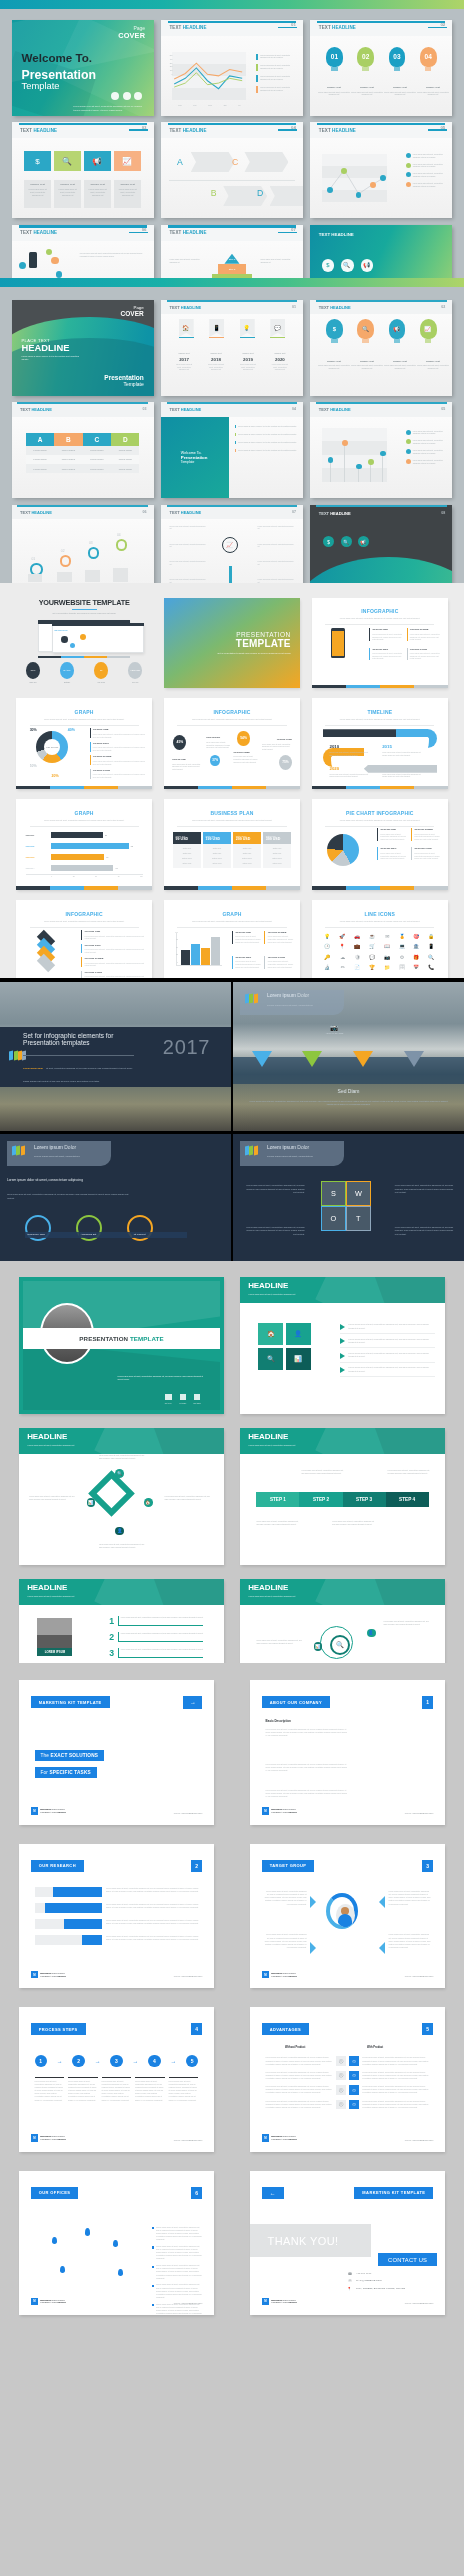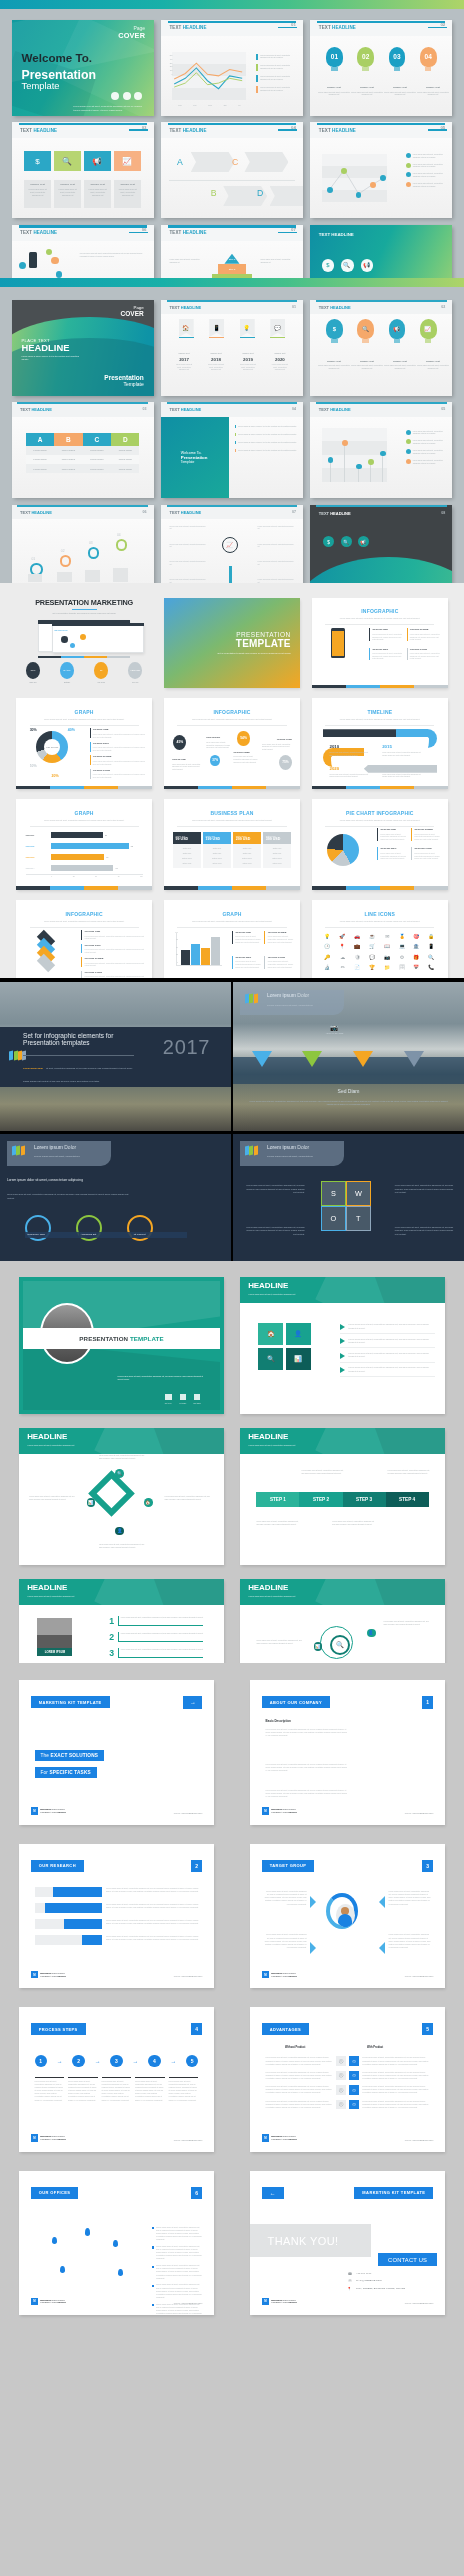--- a/index.html
+++ b/index.html
@@ -835,21 +835,21 @@
       </div>
     </div>
 
   </div>
 </div>
 
 <div class="sec sec-lightgrey s3" style="height:395px;padding:14.5px 16px;">
   <div style="display:grid;grid-template-columns:repeat(3,1fr);gap:10px 11.6px;">
 
     <div style="position:relative;aspect-ratio:1.5/1">
-      <div style="font-size:7.3px;font-weight:700;color:#2d3338;text-align:center;letter-spacing:-0.2px">PRESENTATION MARKETING</div>
+      <div style="font-size:7.3px;font-weight:700;color:#2d3338;text-align:center;letter-spacing:-0.2px">YOURWEBSITE TEMPLATE</div>
       <div style="height:1.5px;width:25px;background:#49b0e8;margin:2.2px auto"></div>
       <div style="font-size:1.9px;color:#a8aeb2;text-align:center;line-height:1.7;margin:0 20%">Set of presentation template and mockup for modern business in flat design</div>
       <div style="position:relative;margin:4.4px 8% 0;height:38px">
         <div style="position:absolute;left:10%;top:0;right:10%;height:32px;background:#fff;border:0.7px solid #dfe2e4;box-shadow:0.7px 0.7px 2.2px rgba(0,0,0,.08)"></div>
         <div style="position:absolute;left:10%;top:0;right:10%;height:4.4px;background:#2f3b46"></div>
         <div style="position:absolute;left:22%;top:2.9px;right:-2%;height:30px;background:#fff;border:0.7px solid #dfe2e4;box-shadow:0.7px 1.5px 2.9px rgba(0,0,0,.1)"></div>
         <div style="position:absolute;left:22%;top:2.9px;right:-2%;height:3.6px;background:#2f3b46"></div>
         <div style="position:absolute;left:24%;top:9.4px;font-size:1.9px;color:#49b0e8;font-weight:700">INFOGRAPHIC</div>
         <div style="position:absolute;left:30%;top:16px;width:6.5px;height:6.5px;border-radius:50%;background:#2f3b46"></div>
         <div style="position:absolute;left:46%;top:13.8px;width:6.5px;height:6.5px;border-radius:50%;background:#f5a623"></div>

